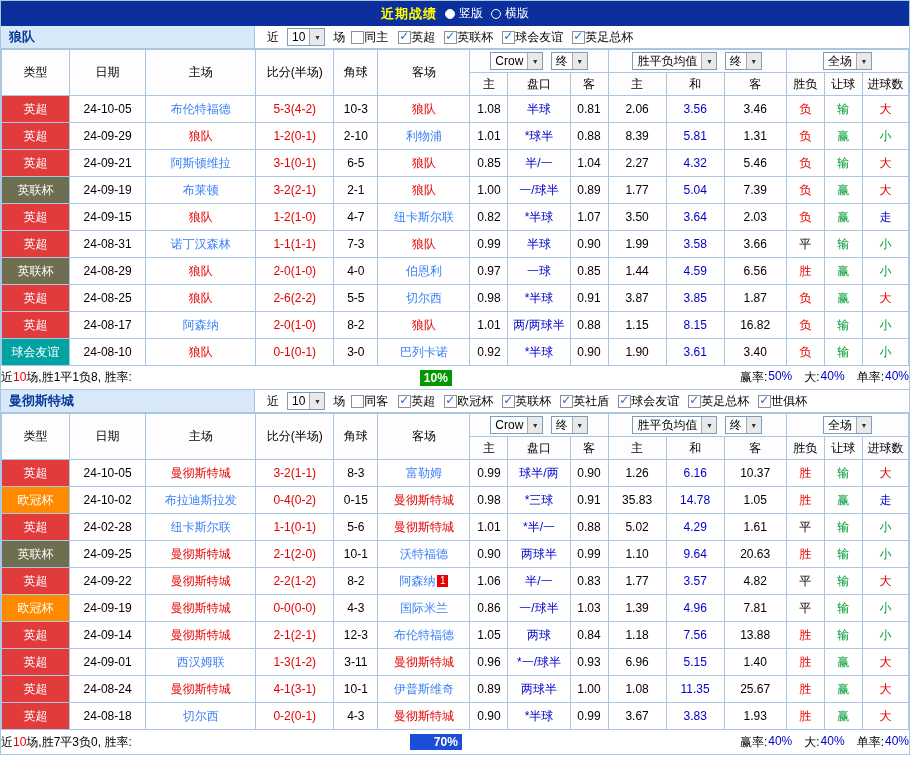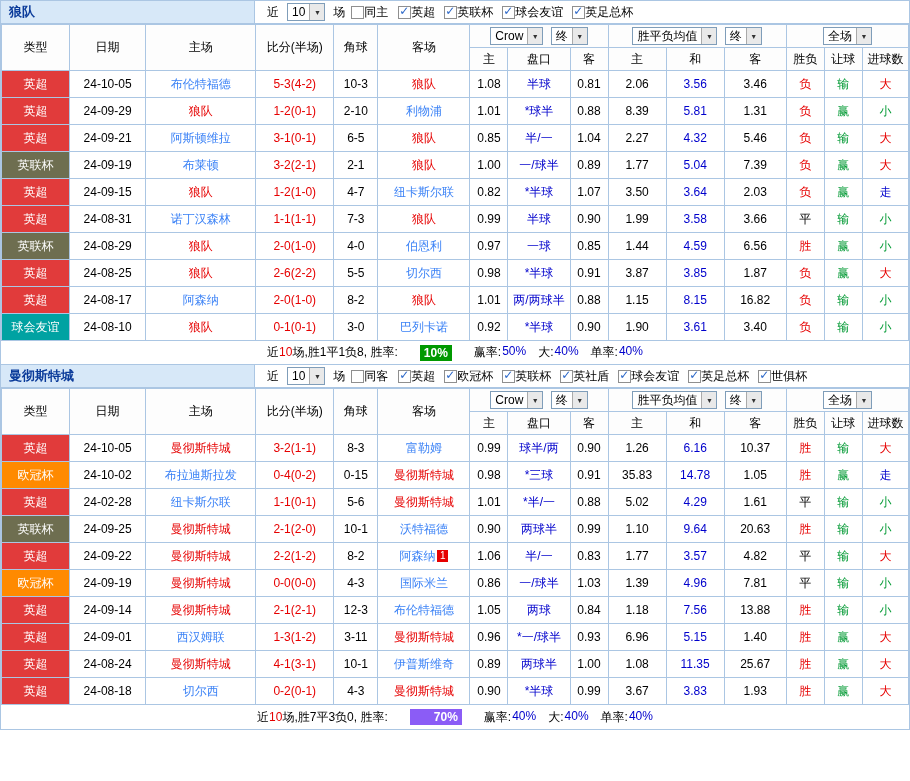--- a/index.html
+++ b/index.html
@@ -25,33 +25,44 @@
   th,td{border:1px solid #abc6e3;text-align:center;overflow:hidden;white-space:nowrap;padding:0 1px}
   thead th{height:23px;font-weight:normal;background:#fdfdfd}
   tbody td{height:27px;background:#fff}
   td.type{color:#fff}
   .self{color:#e60000}
   .opp{color:#3b82f6}
   .score{color:#e60000}
   .blue{color:#0000cc}
   .c-red{color:#e60000}.c-green{color:#009933}.c-blue{color:#0000cc}.c-black{color:#000}
   .redcard{display:inline-block;background:#e60000;color:#fff;font-size:10px;line-height:12px;width:11px;height:12px;margin-left:2px;vertical-align:1px}
-  .section-footer{height:24px;display:flex;align-items:center;justify-content:center;gap:22px;border-bottom:1px solid #abc6e3;background:#fff}
+  .section-footer{height:24px;display:flex;align-items:center;justify-content:space-between;gap:22px;border-bottom:1px solid #abc6e3;background:#fff}
   .page > .section:last-child .section-footer{border-bottom:none}
   .red-t{color:#e60000}
   .blue-t{color:#0000cc}
   .rate-badge{background:#009900;color:#fff;padding:1px 4px;font-weight:bold}
   .fx-wrap{display:inline-flex;gap:12px}
   .fx{display:inline-flex;gap:1px}
 </style>
 </head>
 <body>
 
 <div class="page">
 
+  <div class="topbar">
+    <span class="title">近期战绩</span>
+    <label class="radio-item">
+      <span class="radio checked"></span>
+      <span>竖版</span>
+    </label>
+    <label class="radio-item">
+      <span class="radio"></span>
+      <span>横版</span>
+    </label>
+  </div>
 
   <div class="section">
     <div class="section-bar">
       <div class="team-cell">狼队</div>
       <div class="filter-area">
         <span>近</span>
         <span class="sel">
           <span class="sel-t">10</span>
           <span class="arrow">▼</span>
         </span>
@@ -621,21 +632,21 @@
             <td>1.93</td>
             <td class="c-red">胜</td>
             <td class="c-green">赢</td>
             <td class="c-red">大</td>
           </tr>
         </tbody>
     </table>
 
     <div class="section-footer">
       <span><span>近</span><span class="red-t">10</span><span>场,胜7平3负0, 胜率:</span></span>
-      <span class="rate-badge" style="background: #8b5cf6; padding-left: 24px;">70%</span>
+      <span class="rate-badge" style="background: #1d4ed8; padding-left: 24px;">70%</span>
       <span class="fx-wrap">
           <span class="fx">
             <span>赢率:</span>
             <span class="blue-t">40%</span>
           </span>
           <span class="fx">
             <span>大:</span>
             <span class="blue-t">40%</span>
           </span>
           <span class="fx">

